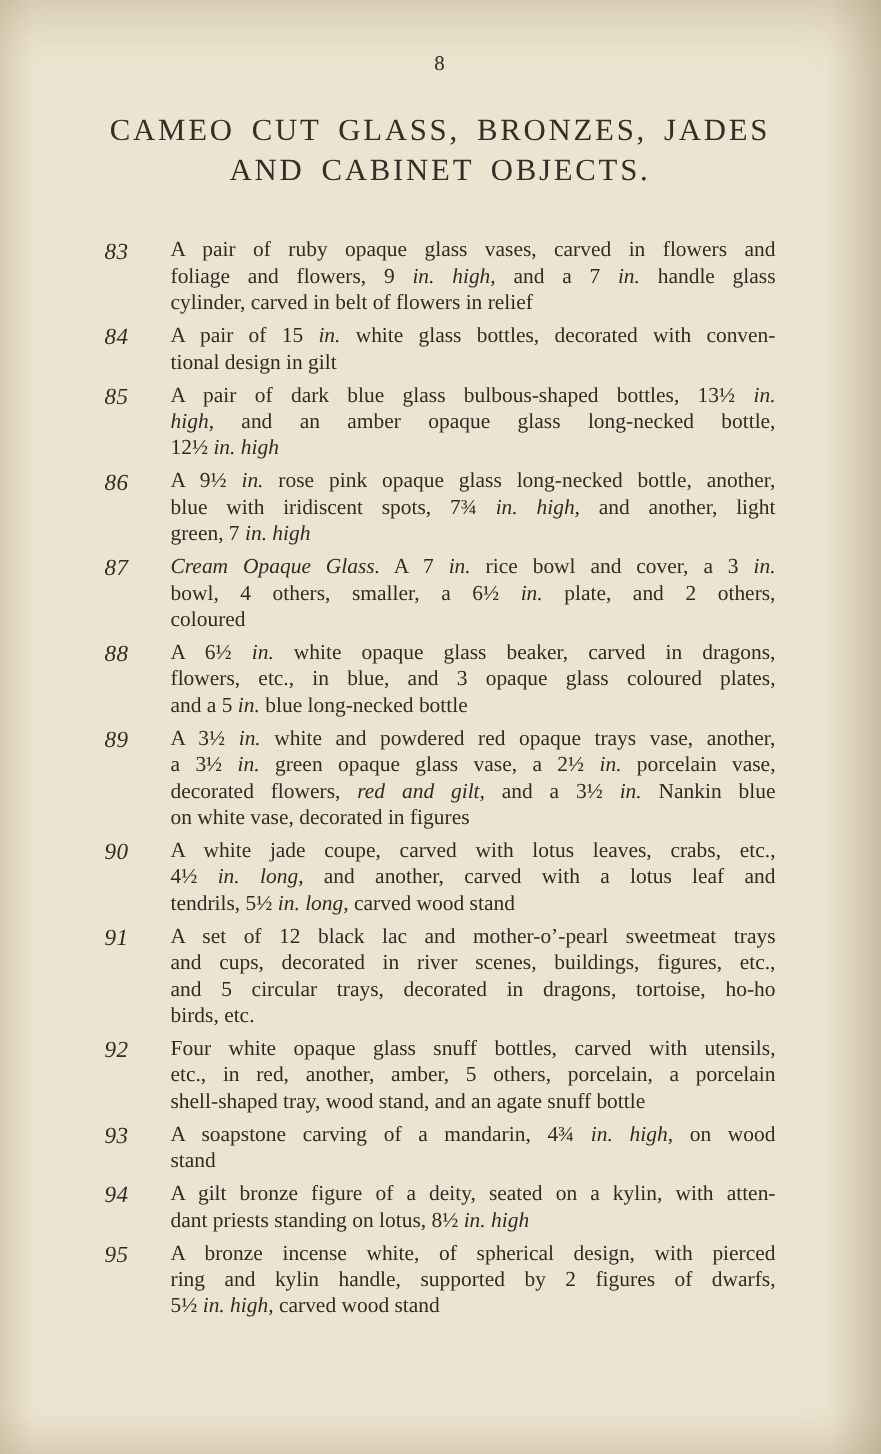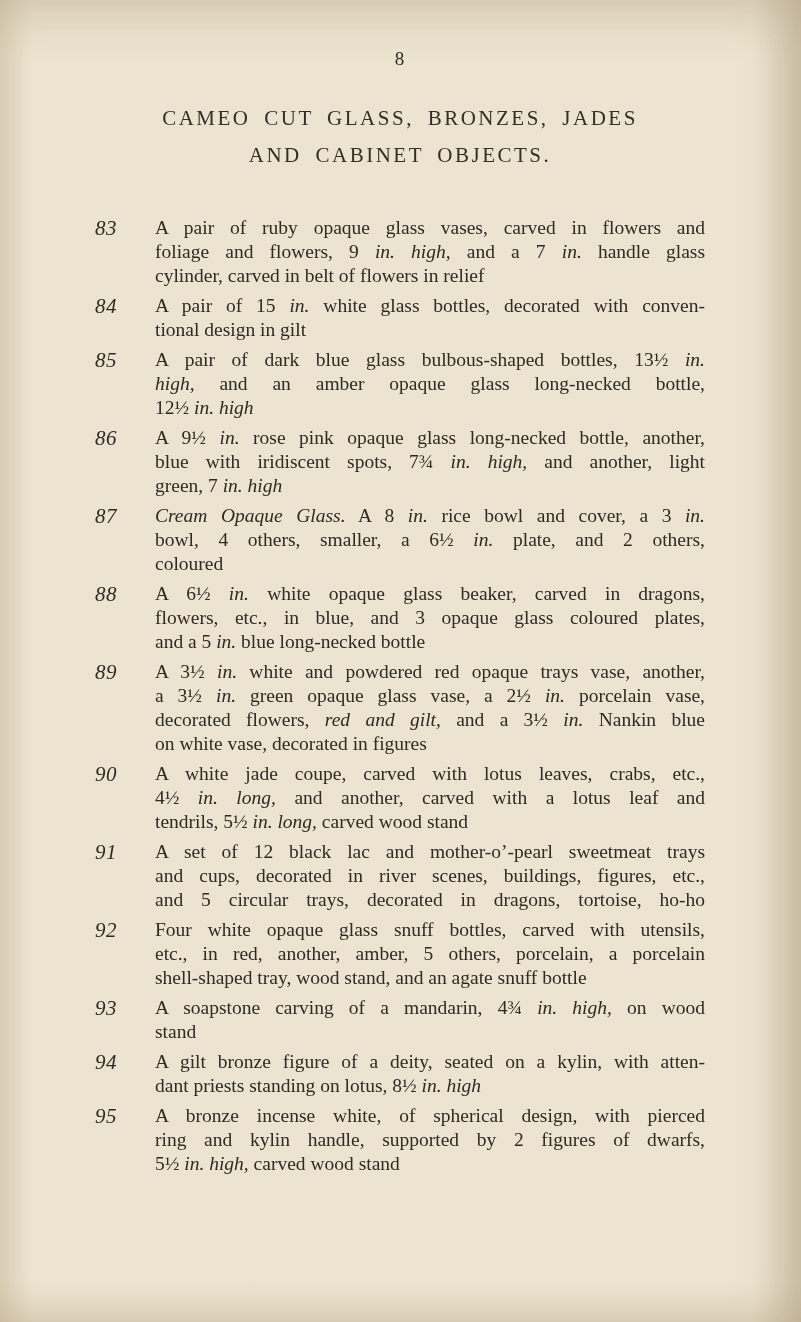--- a/index.html
+++ b/index.html
@@ -25,21 +25,21 @@
   }
   .page-number {
     text-align: center;
     font-size: 19px;
     margin-top: 14px;
     letter-spacing: 1px;
   }
   .heading {
     margin-top: 30px;
     text-align: center;
-    font-size: 21px;
+    font-size: 28px;
     letter-spacing: 2.5px;
     word-spacing: 6px;
     line-height: 37px;
     color: #332f28;
   }
   .lots {
     margin-top: 42px;
   }
   .lot {
     display: flex;
@@ -106,21 +106,21 @@
         <div class="lot-num">86</div>
         <div class="lot-body">
           <div class="line"><span>A 9½ </span><em>in.</em><span> rose pink opaque glass long-necked bottle, another,</span></div>
           <div class="line"><span>blue with iridiscent spots, 7¾ </span><em>in. high,</em><span> and another, light</span></div>
           <div class="line last"><span>green, 7 </span><em>in. high</em></div>
         </div>
       </div>
       <div class="lot">
         <div class="lot-num">87</div>
         <div class="lot-body">
-          <div class="line"><em>Cream Opaque Glass.</em><span>  A 8 </span><em>in.</em><span> rice bowl and cover, a 3 </span><em>in.</em></div>
+          <div class="line"><em>Cream Opaque Glass.</em><span>  A 7 </span><em>in.</em><span> rice bowl and cover, a 3 </span><em>in.</em></div>
           <div class="line"><span>bowl, 4 others, smaller, a 6½ </span><em>in.</em><span> plate, and 2 others,</span></div>
           <div class="line last"><span>coloured</span></div>
         </div>
       </div>
       <div class="lot">
         <div class="lot-num">88</div>
         <div class="lot-body">
           <div class="line"><span>A 6½ </span><em>in.</em><span> white opaque glass beaker, carved in dragons,</span></div>
           <div class="line"><span>flowers, etc., in blue, and 3 opaque glass coloured plates,</span></div>
           <div class="line last"><span>and a 5 </span><em>in.</em><span> blue long-necked bottle</span></div>
@@ -142,20 +142,21 @@
           <div class="line"><span>4½ </span><em>in. long,</em><span> and another, carved with a lotus leaf and</span></div>
           <div class="line last"><span>tendrils, 5½ </span><em>in. long,</em><span> carved wood stand</span></div>
         </div>
       </div>
       <div class="lot">
         <div class="lot-num">91</div>
         <div class="lot-body">
           <div class="line"><span>A set of 12 black lac and mother-o’-pearl sweetmeat trays</span></div>
           <div class="line"><span>and cups, decorated in river scenes, buildings, figures, etc.,</span></div>
           <div class="line"><span>and 5 circular trays, decorated in dragons, tortoise, ho-ho</span></div>
+          <div class="line last"><span>birds, etc.</span></div>
         </div>
       </div>
       <div class="lot">
         <div class="lot-num">92</div>
         <div class="lot-body">
           <div class="line"><span>Four white opaque glass snuff bottles, carved with utensils,</span></div>
           <div class="line"><span>etc., in red, another, amber, 5 others, porcelain, a porcelain</span></div>
           <div class="line last"><span>shell-shaped tray, wood stand, and an agate snuff bottle</span></div>
         </div>
       </div>

